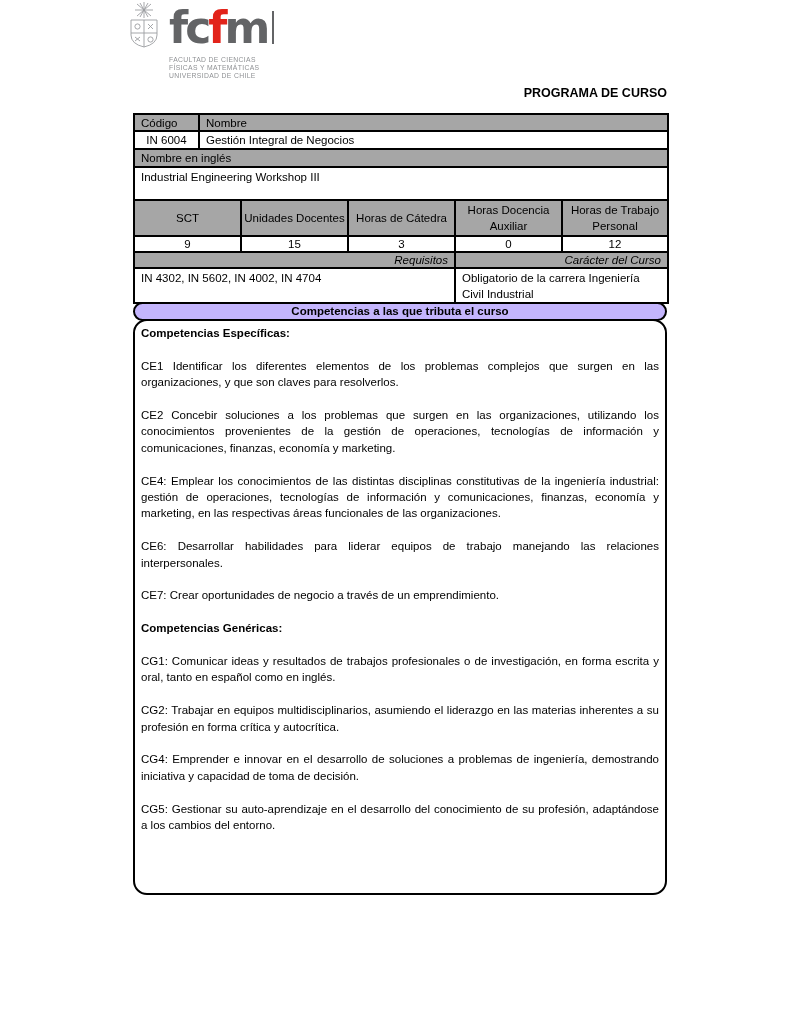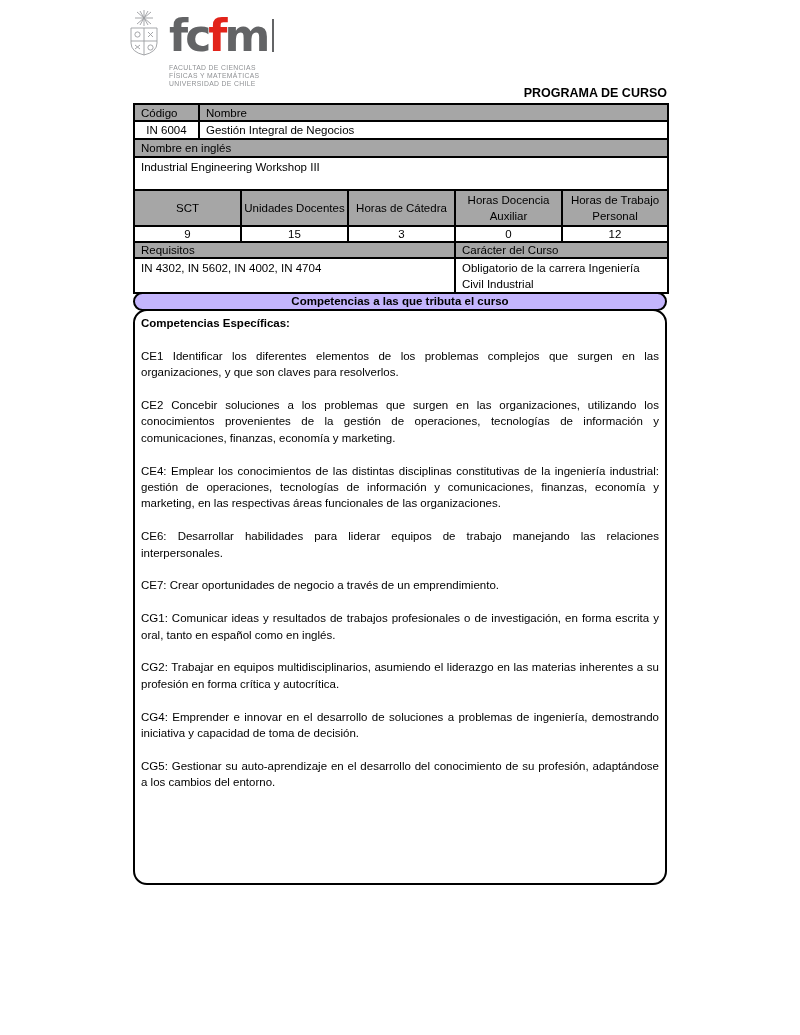--- a/index.html
+++ b/index.html
@@ -8,21 +8,21 @@
     position: relative;
     width: 800px;
     height: 1035px;
     background: #ffffff;
     font-family: "Liberation Sans", sans-serif;
     color: #000000;
     overflow: hidden;
   }
 
   
-  .logo { position: absolute; left: 127px; top: 8px; width: 180px; height: 80px; }
+  .logo { position: absolute; left: 127px; top: 0; width: 180px; height: 80px; }
   .crest { position: absolute; left: 0; top: 2px; }
   .wordmark {
     position: absolute; left: 42px; top: 8px;
     font-family: "DejaVu Sans", sans-serif;
     font-weight: 700; font-size: 44px; line-height: 40px;
     letter-spacing: -3px; color: #636466; white-space: nowrap;
   }
   .wordmark .accent { color: #e2231a; }
   .wordmark .bar {
     display: inline-block; width: 2px; height: 33px;
@@ -34,37 +34,37 @@
     color: #8f9194; font-weight: 400; white-space: nowrap;
   }
 
   
   .doc-title {
     position: absolute; left: 133px; top: 86px; width: 534px;
     text-align: right; font-weight: bold; font-size: 12.5px;
   }
 
   
-  .doc { position: absolute; left: 133px; top: 103px; width: 581px; }
+  .doc { position: absolute; left: 133px; top: 113px; width: 581px; }
   table { border-collapse: collapse; table-layout: fixed; width: 534px; }
   table + table, .band, .body-box { margin-top: -2px; border-radius: 14px; }
   td {
     border: 2px solid #000;
     font-size: 11.5px; line-height: 14px;
     padding: 0 6px; overflow: hidden;
   }
   .gray { background: #a6a6a6; }
   .c { text-align: center; }
   .top { vertical-align: top; padding-top: 2px; }
   .r-label { height: 18px; }
   .r-head { height: 17px; }
   .r-eng { height: 33px; }
   .hours-head td { height: 36px; text-align: center; line-height: 16px; padding: 0 2px; }
   .hours-val td { height: 16px; text-align: center; }
-  .req-head td { height: 16px; text-align: left; }
+  .req-head td { height: 16px; text-align: right; font-style: italic; }
   .req-val td { height: 34px; vertical-align: top; line-height: 15.5px; padding-top: 2px; }
 
   .band {
     position: relative; width: 534px; height: 19px;
     background: #c4b5fd; border: 2px solid #000;
     text-align: center; font-weight: bold; font-size: 11.5px; line-height: 15px;
   }
   .body-box {
     width: 534px; min-height: 576px;
     border: 2px solid #000; background: #fff;
@@ -169,20 +169,21 @@
 
     <div class="band">Competencias a las que tributa el curso</div>
 
     <div class="body-box">
       <p class="h">Competencias Específicas:</p>
       <p>CE1 Identificar los diferentes elementos de los problemas complejos que surgen en las organizaciones, y que son claves  para resolverlos.</p>
       <p>CE2 Concebir soluciones a los problemas que surgen en las organizaciones, utilizando los conocimientos provenientes de la gestión de operaciones, tecnologías de información y comunicaciones, finanzas, economía y marketing.</p>
       <p>CE4: Emplear los conocimientos de las distintas disciplinas constitutivas de la ingeniería industrial: gestión de operaciones, tecnologías de información y comunicaciones, finanzas, economía y marketing, en las respectivas áreas funcionales de las organizaciones.</p>
       <p>CE6: Desarrollar habilidades para liderar equipos de trabajo manejando las relaciones interpersonales.</p>
       <p>CE7: Crear oportunidades de negocio a través de un emprendimiento.</p>
+      <p class="h">Competencias Genéricas:</p>
       <p>CG1: Comunicar ideas y resultados de trabajos profesionales o de investigación, en forma escrita y oral, tanto en español como en inglés.</p>
       <p>CG2: Trabajar en equipos multidisciplinarios, asumiendo el liderazgo en las materias inherentes a su profesión en forma crítica y autocrítica.</p>
       <p>CG4: Emprender e innovar en el desarrollo de soluciones a problemas de ingeniería, demostrando iniciativa y capacidad de toma de decisión.</p>
       <p>CG5: Gestionar su auto-aprendizaje en el desarrollo del conocimiento de su profesión, adaptándose a los cambios del entorno.</p>
     </div>
 
   </div>
 </div>
 
 </body></html>

